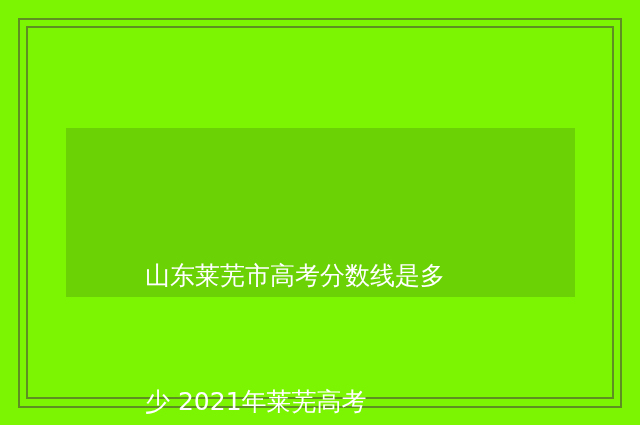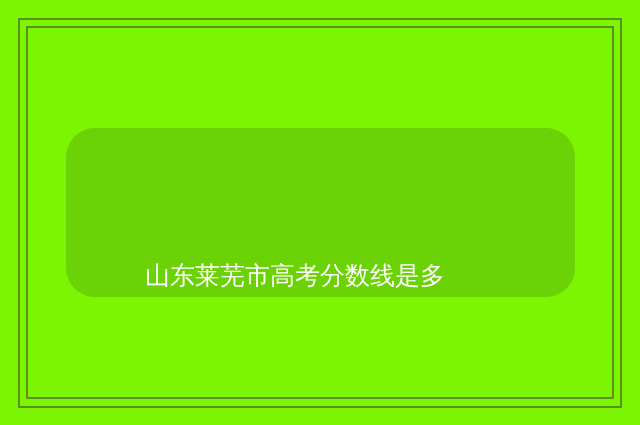--- a/index.html
+++ b/index.html
@@ -45,21 +45,20 @@
 
   
   .text-panel {
     position: absolute;
     left: 66px;
     top: 128px;
     width: 509px;
     height: 169px;
     background: #6bd205;
     box-sizing: border-box;
-    border-radius: 29px;
   }
 
   .headline {
     position: absolute;
     left: 79px;
     top: 43px;
     width: 420px;
     color: #ffffff;
     font-size: 25px;
     line-height: 42px;
@@ -78,17 +77,18 @@
 <div id="canvas">
 
   <div class="frame-outer"></div>
 
   <div class="frame-inner"></div>
 
   <div class="text-panel">
 
     <div class="headline">
       <span class="headline-line">山东莱芜市高考分数线是多</span>
+      <span class="headline-line">少 2021年莱芜高考</span>
     </div>
 
   </div>
 
 </div>
 
 </body></html>

